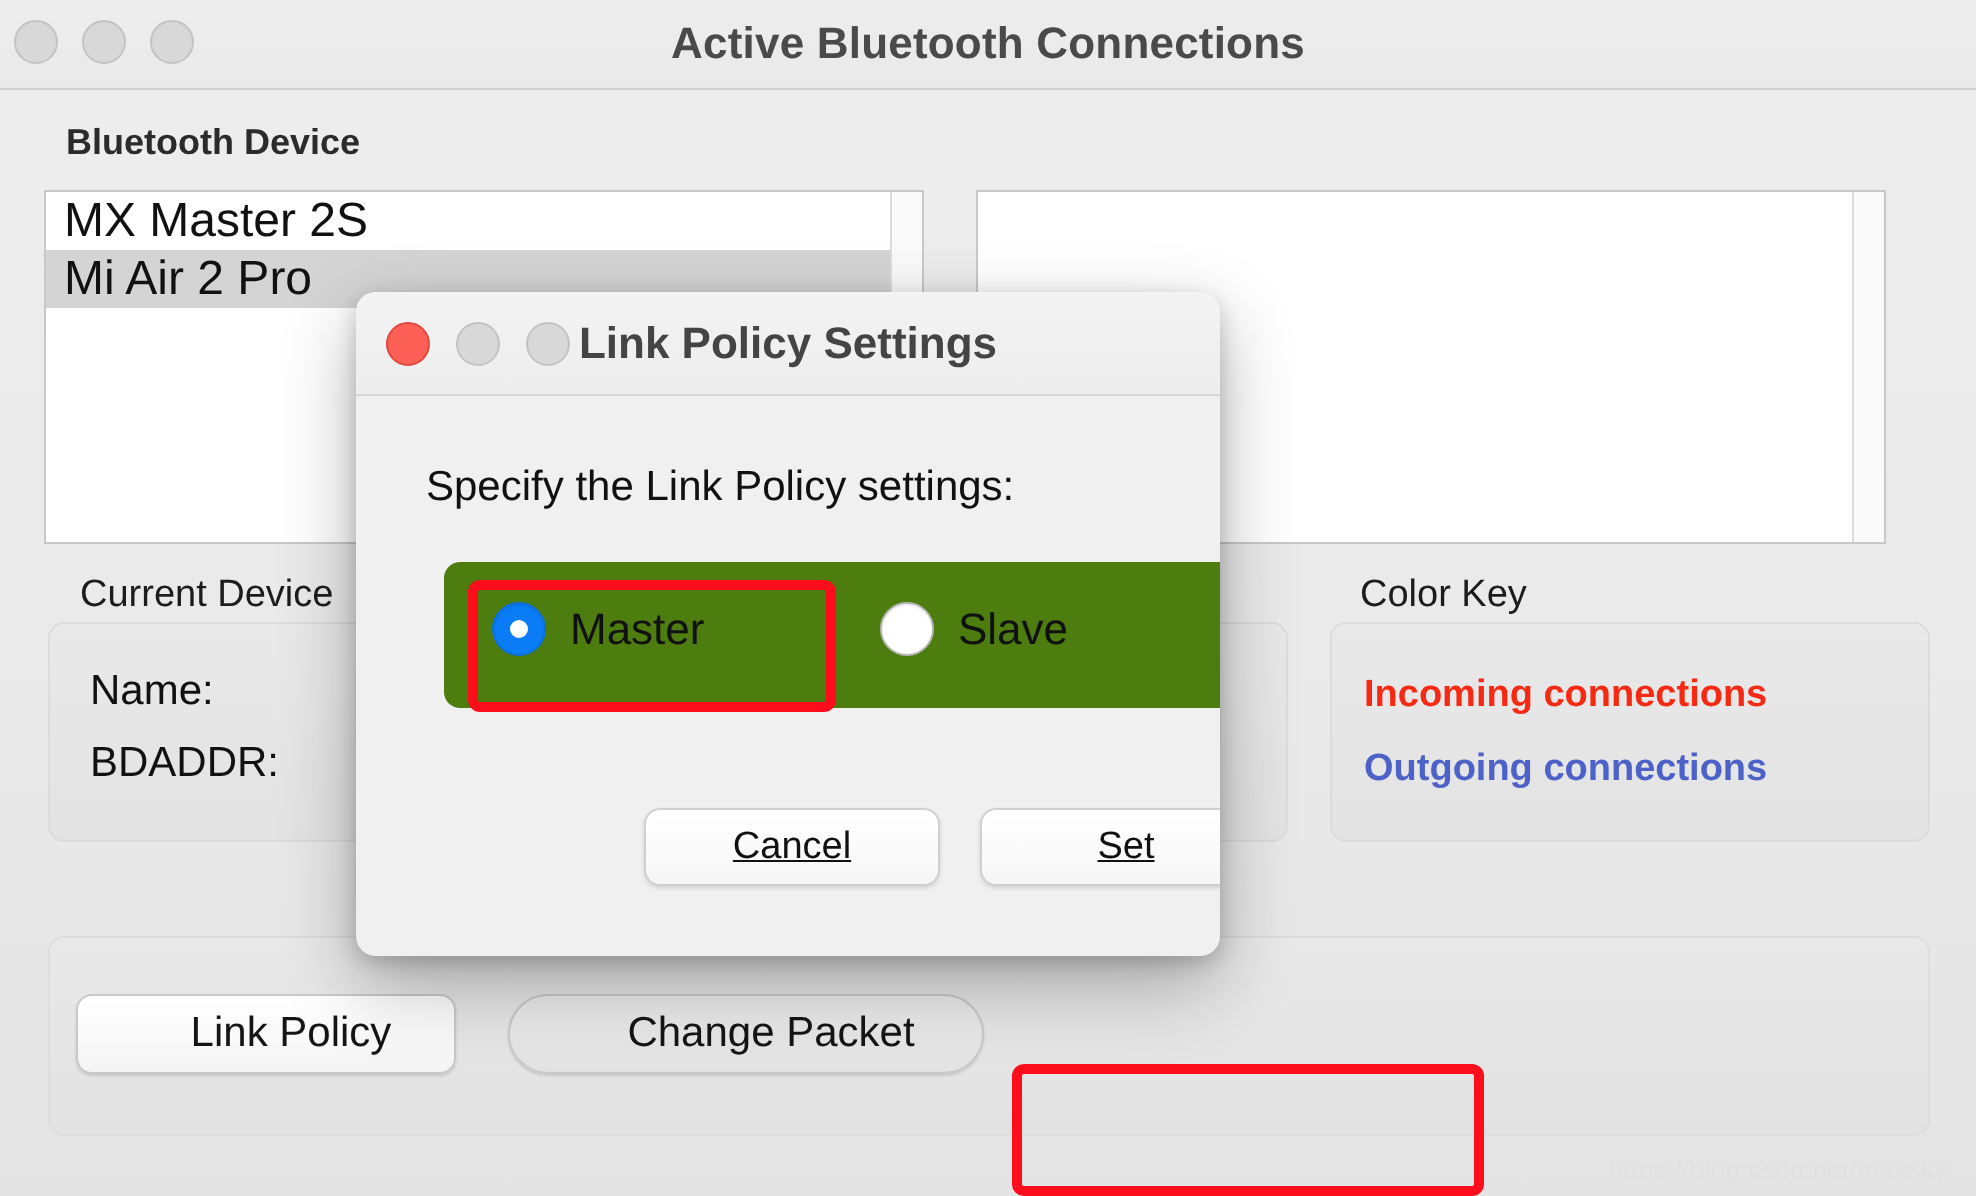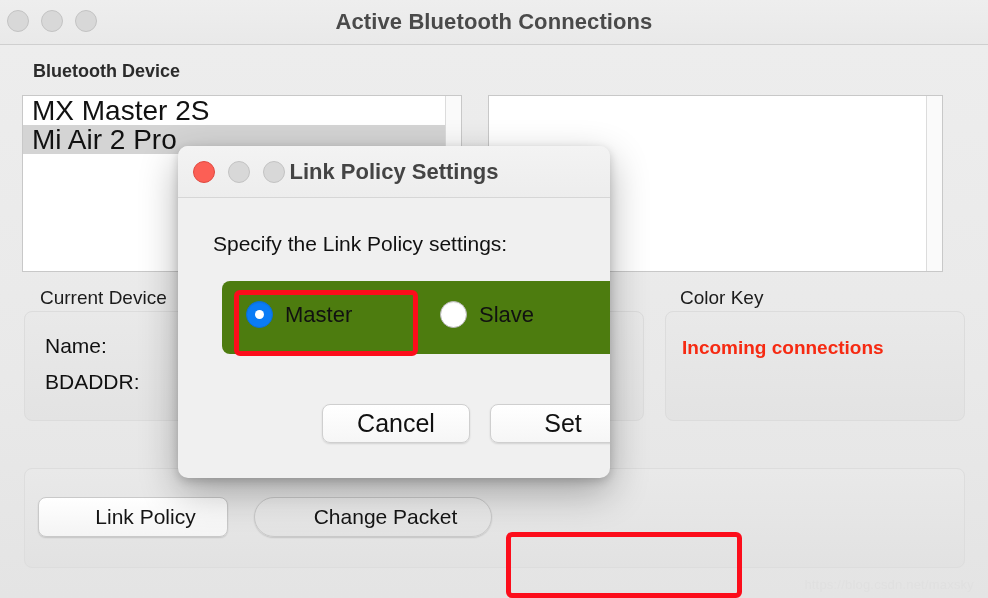--- a/index.html
+++ b/index.html
@@ -80,21 +80,21 @@
     border: 1px solid #c8c8c8;
     overflow: hidden;
   }
   .listbox.left  { left: 22px;  top: 50px; width: 440px; height: 177px; }
   .listbox.right { left: 488px; top: 50px; width: 455px; height: 177px; }
 
   .list-row {
     height: 29px;
     line-height: 29px;
     padding-left: 9px;
-    font-size: 28px;
+    font-size: 24px;
     color: #111;
     white-space: nowrap;
   }
   .list-row.selected { background: #d4d4d4; }
 
   .scroll-gutter {
     position: absolute;
     top: 0; right: 0;
     width: 16px; height: 100%;
     background: #fafafa;
@@ -260,26 +260,27 @@
   }
   .radio-label { font-size: 22px; color: #111; }
 
   .dlg-btn {
     position: absolute;
     top: 258px;
     height: 39px;
     border-radius: 8px;
     border: 1px solid #cfcfcf;
     background: linear-gradient(to bottom, #ffffff, #f6f6f6);
-    font-size: 25px;
+    font-size: 19px;
     color: #111;
     display: flex;
     align-items: center;
     justify-content: center;
     box-shadow: 0 1px 2px rgba(0,0,0,.13);
+    text-decoration: underline;
   }
   .dlg-btn.cancel { left: 144px; width: 148px; }
   .dlg-btn.set    { left: 312px; width: 146px; }
 
   
   .watermark {
     position: absolute;
     right: 14px; bottom: 6px;
     font-size: 13px;
     color: #e0e0e0;
@@ -323,20 +324,21 @@
       </div>
       <div class="kv-row r2">
         <span class="kv-key">BDADDR:</span>
         <span class="kv-val"></span>
       </div>
     </div>
 
     <div class="group-label color-key">Color Key</div>
     <div class="group-box key">
       <div class="key-line k1" id="key-incoming" style="color: rgb(246, 42, 18);">Incoming connections</div>
+      <div class="key-line k2" id="key-outgoing" style="color: rgb(77, 98, 200);">Outgoing connections</div>
     </div>
 
     <div class="toolbar-panel"></div>
     <div class="tbtn b1">Link Policy</div>
     <div class="tbtn dim b2">Change Packet</div>
 
     <div class="anno role-btn" style="border-color: rgb(252, 13, 27);"></div>
   </div>
 
   <div class="dialog">

